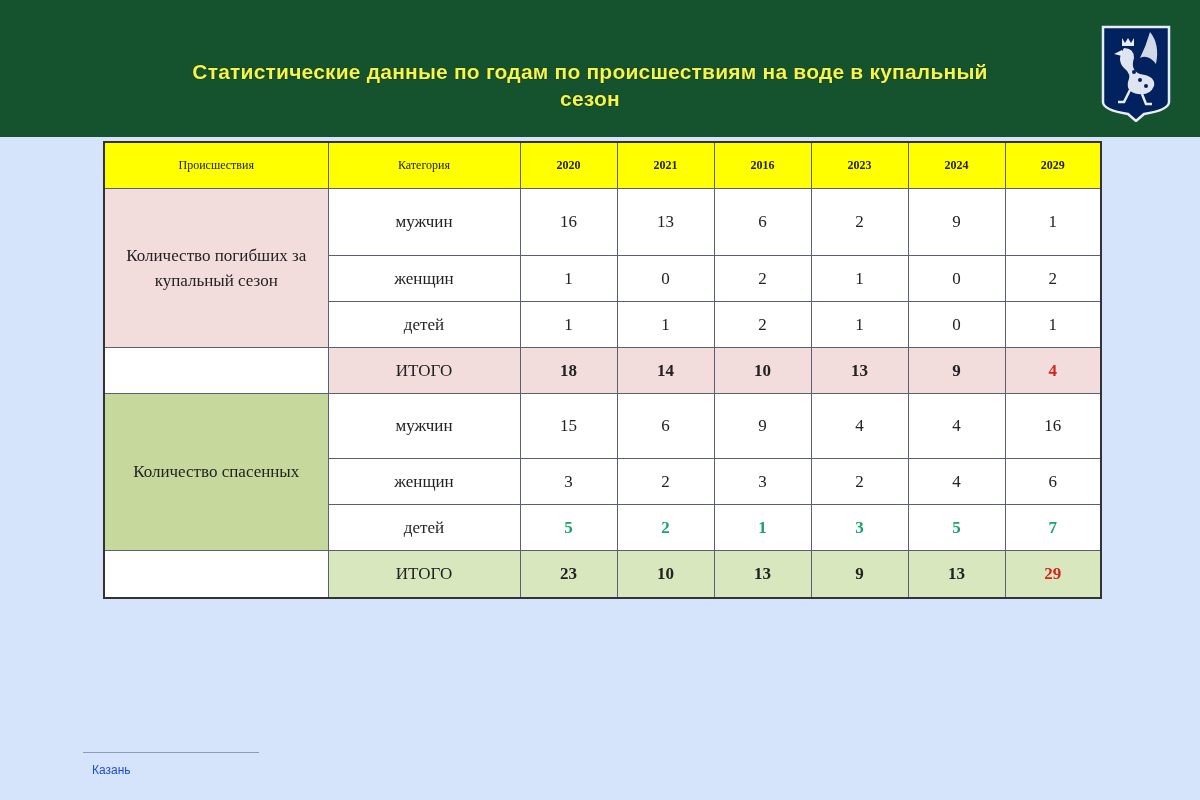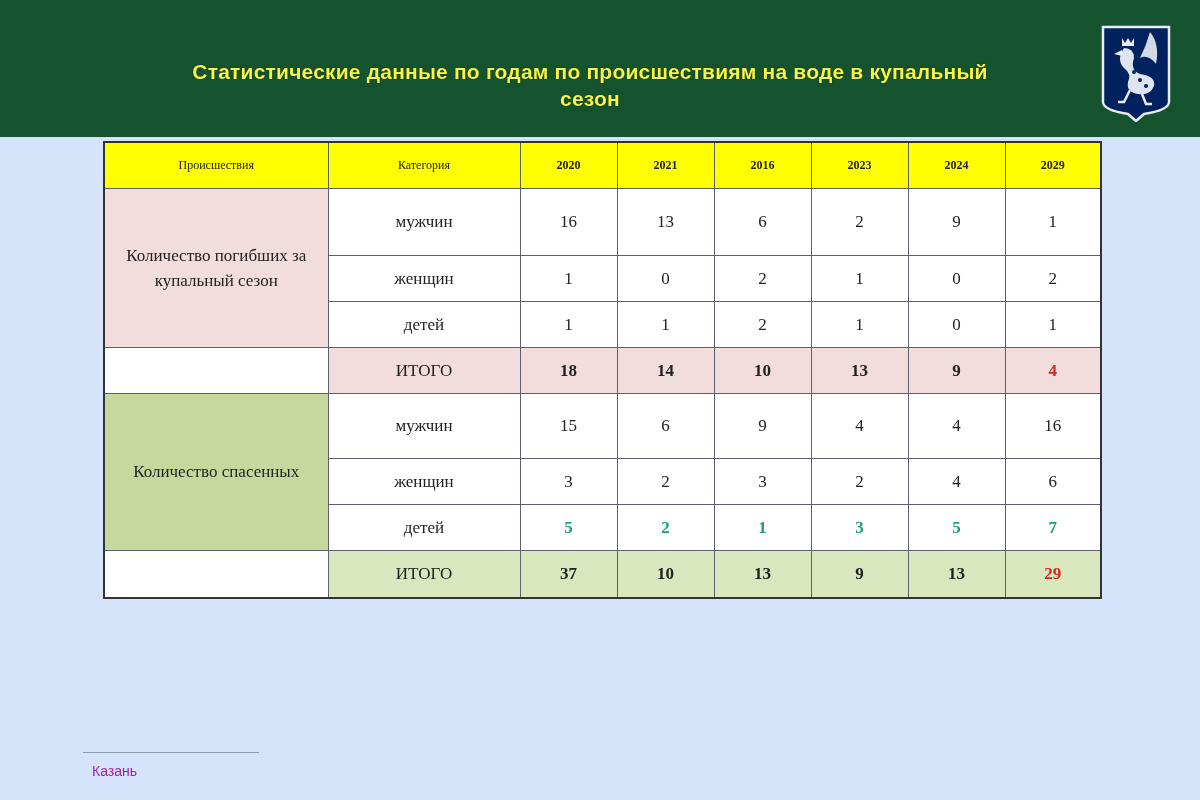--- a/index.html
+++ b/index.html
@@ -12,21 +12,21 @@
   .hdr td { background:#ffff00; height:45px; font-size:12px; }
   .hdr .yr { font-weight:bold; }
   .blue { background:#ffffff; }
   .pink { background:#f3dcdc;margin-left:46px; }
   .green { background:#c7d89c; }
   .lgreen { background:#d9e7be; }
   .bold { font-weight:bold; }
   .red { color:#d3261e; font-weight:bold; }
   .grn { color:#1aa36a; font-weight:bold; }
   .footer-line { position:absolute; left:83px; top:752px; width:176px; height:1px; background:#8d9bb3; }
-  .footer-text { position:absolute; left:92px; top:763px; font-family:"Liberation Sans", sans-serif; font-size:14px; color:#a21caf; }
+  .footer-text { position:absolute; left:92px; top:763px; font-family:"Liberation Sans", sans-serif; font-size:12px; color:#1d4ed8; }
 </style>
 </head>
 <body>
 
 <div class="header">
   <div class="title">
     <div>Статистические данные по годам по происшествиям на воде в купальный</div>
     <div>сезон</div>
   </div>
   <div class="emblem">
@@ -130,21 +130,21 @@
     <td class="blue grn">5</td>
     <td class="blue grn">2</td>
     <td class="blue grn">1</td>
     <td class="blue grn">3</td>
     <td class="blue grn">5</td>
     <td class="blue grn">7</td>
   </tr>
   <tr style="height:47px">
     <td class="blue"></td>
     <td class="lgreen">ИТОГО</td>
-    <td class="lgreen bold">37</td>
+    <td class="lgreen bold">23</td>
     <td class="lgreen bold">10</td>
     <td class="lgreen bold">13</td>
     <td class="lgreen bold">9</td>
     <td class="lgreen bold">13</td>
     <td class="lgreen red">29</td>
   </tr>
 </tbody>
   </table>
 
 <div class="footer-line"></div>

